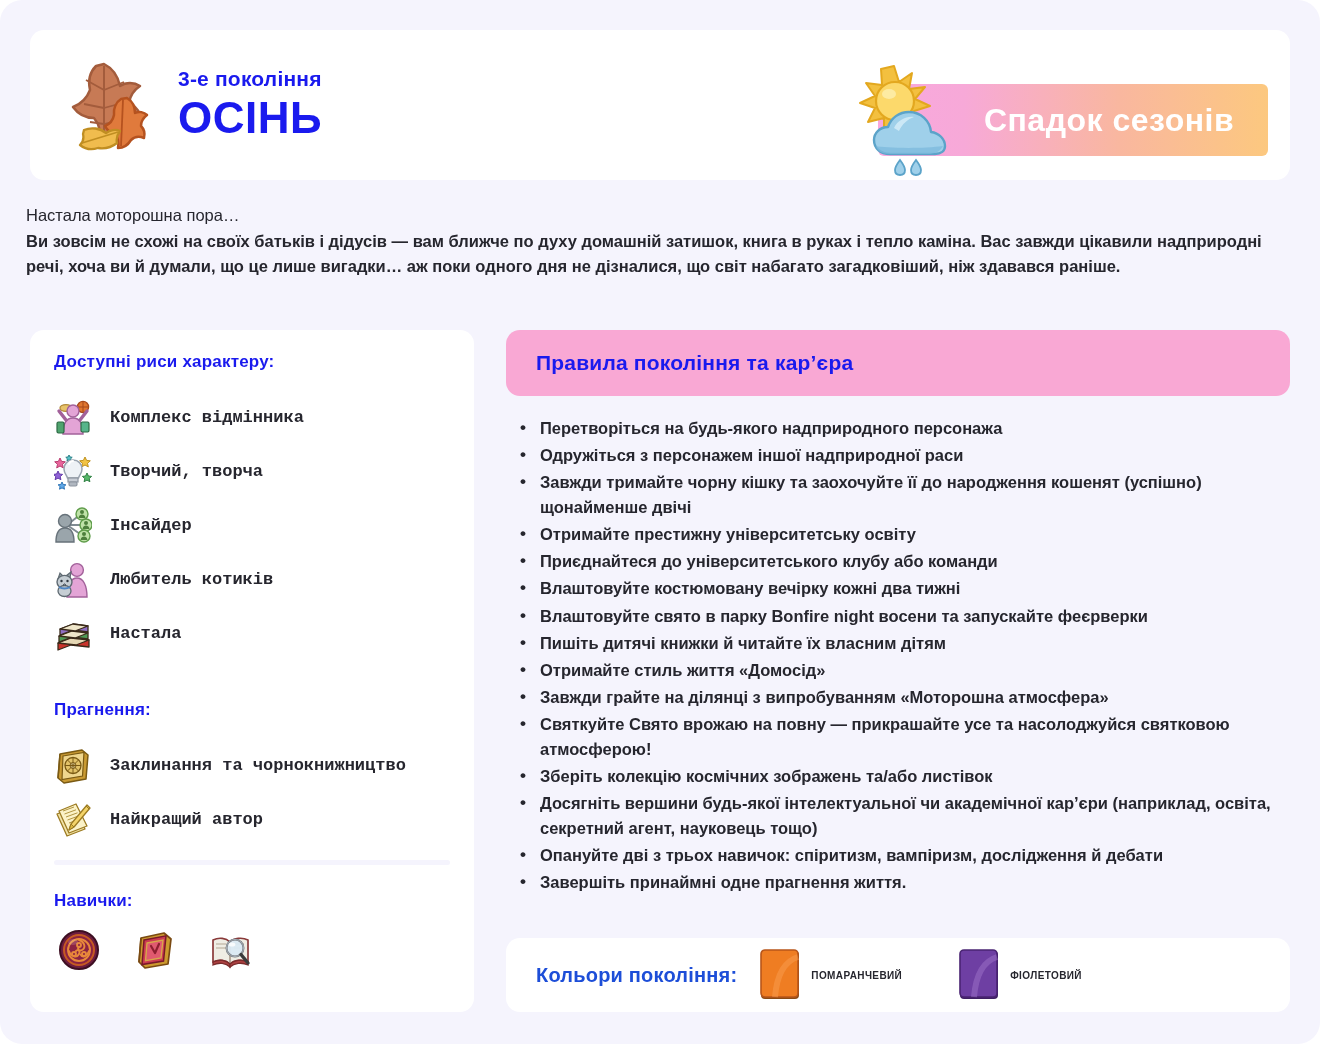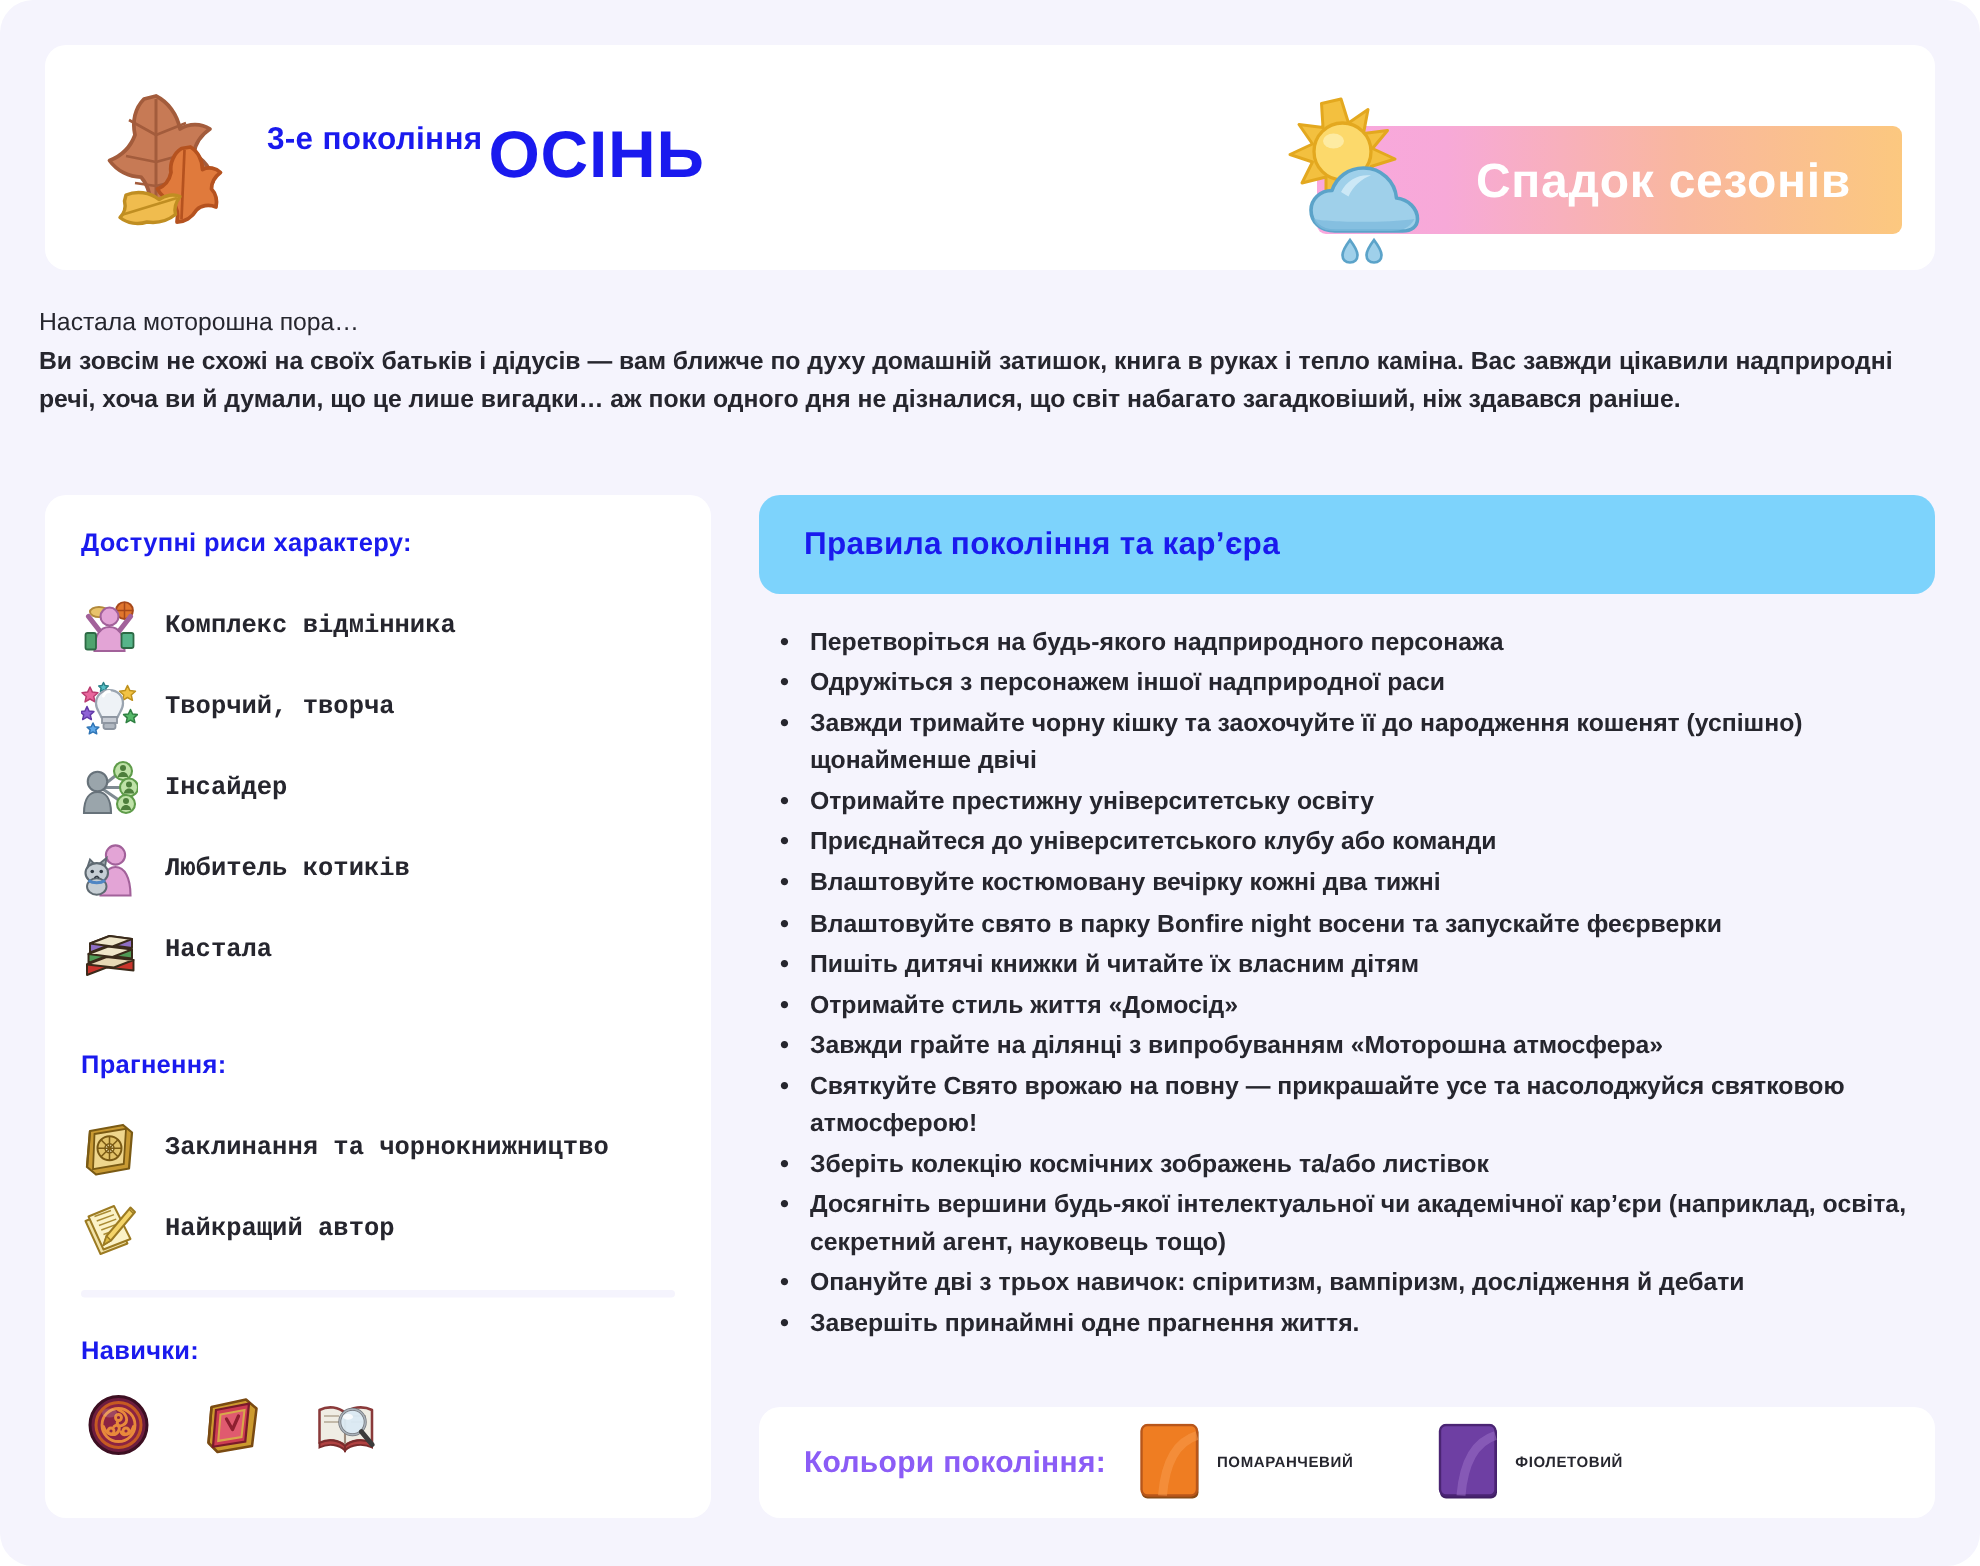--- a/index.html
+++ b/index.html
@@ -36,21 +36,21 @@
     position: absolute;
     left: 30px;
     top: 26px;
     display: flex;
     align-items: center;
     gap: 26px;
   }
 
   .leaf-icon { width: 92px; height: 96px; flex: 0 0 auto; }
 
-  .header-titles { display: flex; flex-direction: row; gap: 4px; }
+  .header-titles { display: flex; flex-direction: column; gap: 4px; }
 
   .gen-label {
     font-size: 21px;
     font-weight: bold;
     color: #1a1aee;
     letter-spacing: 0.2px;
   }
 
   .season-title {
     font-size: 44px;
@@ -168,21 +168,21 @@
   }
   .skill-icon { width: 42px; height: 42px; }
 
   
   .right-head-card {
     position: absolute;
     left: 506px;
     top: 330px;
     width: 784px;
     height: 66px;
-    background: #7dd3fc;
+    background: #f9a8d4;
     border-radius: 14px;
     display: flex;
     align-items: center;
     padding-left: 30px;
   }
 
   .right-head-title {
     font-size: 21px;
     font-weight: bold;
     color: #1a1aee;
@@ -227,21 +227,21 @@
     border-radius: 14px;
     display: flex;
     align-items: center;
     padding-left: 30px;
     gap: 22px;
   }
 
   .colors-title {
     font-size: 20px;
     font-weight: bold;
-    color: #8b5cf6;
+    color: #1d4ed8;
     letter-spacing: 0.2px;
   }
 
   .swatch-group {
     display: flex;
     align-items: center;
     gap: 10px;
   }
   .swatch-group + .swatch-group { margin-left: 34px; }
 

